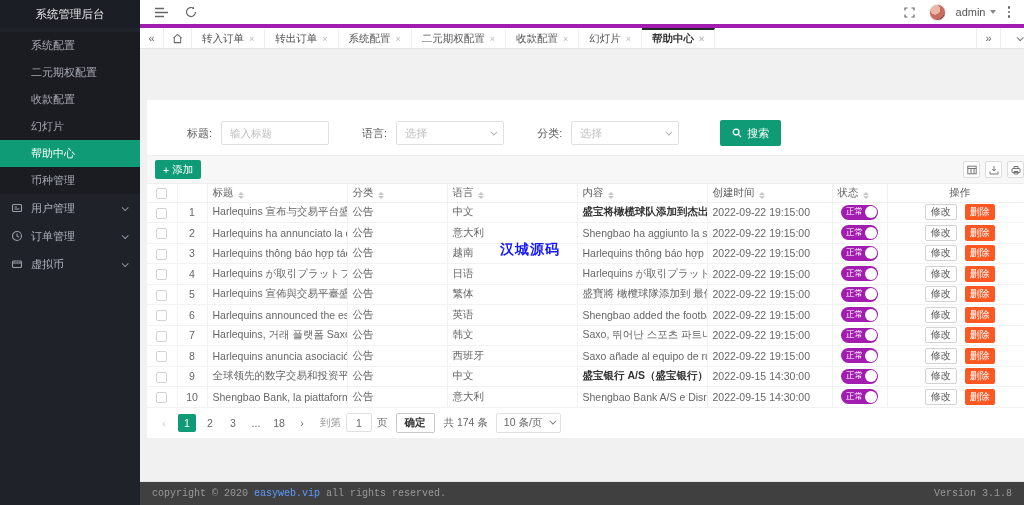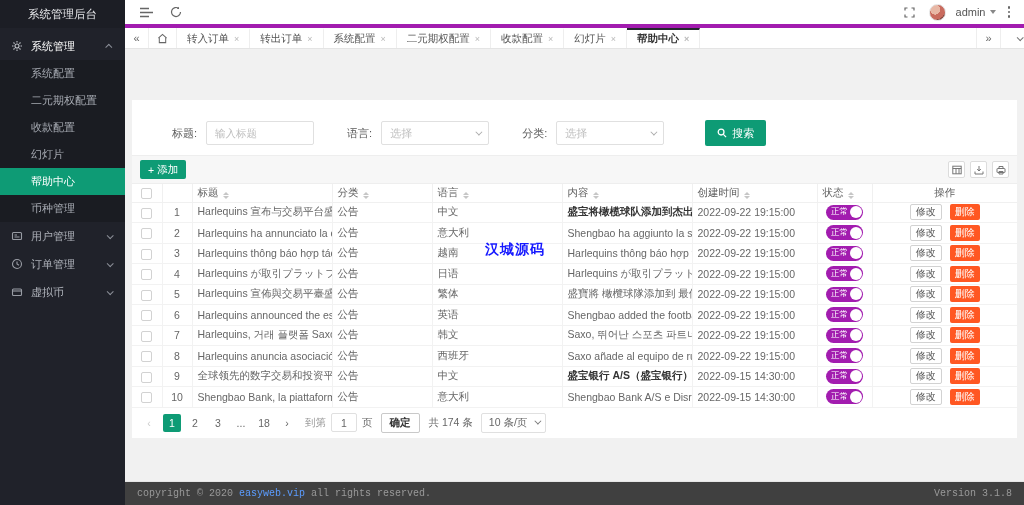--- a/index.html
+++ b/index.html
@@ -1,21 +1,21 @@
 <!DOCTYPE html>
 <html><head>
 <meta charset="utf-8">
 <style>
   * { margin:0; padding:0; box-sizing:border-box; }
   html,body { width:1024px; height:505px; }
   body { font-family:"Liberation Sans","DejaVu Sans",sans-serif; font-size:11px; color:#666; background:#fff; overflow:hidden; }
   .app { display:flex; width:1024px; height:505px; }
 
   
-  .sidebar { width:125px; flex-shrink:0; background:#20222A; color:#AEB2BA; display:flex; flex-direction:column; }
+  .sidebar { width:140px; flex-shrink:0; background:#20222A; color:#AEB2BA; display:flex; flex-direction:column; }
   .logo { height:28px; line-height:28px; text-align:center; color:#E6E7EA; font-size:11.5px; background:#1C1E25; flex-shrink:0; }
   .nav { padding-top:4px; }
   .menu-item { height:28px; display:flex; align-items:center; padding:0 11px; cursor:pointer; }
   .menu-item .mi-icon { width:12px; height:12px; margin-right:8px; flex-shrink:0; opacity:.85; }
   .menu-item.open { color:#FFFFFF; }
   .chev { width:5px; height:5px; border-right:1.2px solid #8B8F98; border-bottom:1.2px solid #8B8F98; margin-left:auto; margin-right:2px; }
   .chev.down { transform:rotate(45deg) translateY(-1px); }
   .chev.up { transform:rotate(-135deg) translateY(-1px); }
   .submenu { background:#1A1C22; }
   .submenu-item { height:27px; line-height:27px; padding-left:31px; color:#A6AAB2; cursor:pointer; }
@@ -99,28 +99,20 @@
 </head>
 <body>
 
 <div class="app">
 
   <aside class="sidebar">
     <div class="logo">系统管理后台</div>
     <nav class="nav">
 
 
-      <div class="menu-item open">
-        <svg class="mi-icon" viewBox="0 0 12 12" fill="none" stroke="#DDE0E5" stroke-width="1.1">
-            <circle cx="6" cy="6" r="2"></circle>
-            <path d="M6 1 V2.5 M6 9.5 V11 M1 6 H2.5 M9.5 6 H11 M2.5 2.5 L3.6 3.6 M8.4 8.4 L9.5 9.5 M9.5 2.5 L8.4 3.6 M3.6 8.4 L2.5 9.5"></path>
-          </svg>
-        <span>系统管理</span>
-        <span class="chev up"></span>
-      </div>
 
       <div class="submenu">
 
           <div class="submenu-item">系统配置</div>
 
           <div class="submenu-item">二元期权配置</div>
 
           <div class="submenu-item">收款配置</div>
 
           <div class="submenu-item">幻灯片</div>

